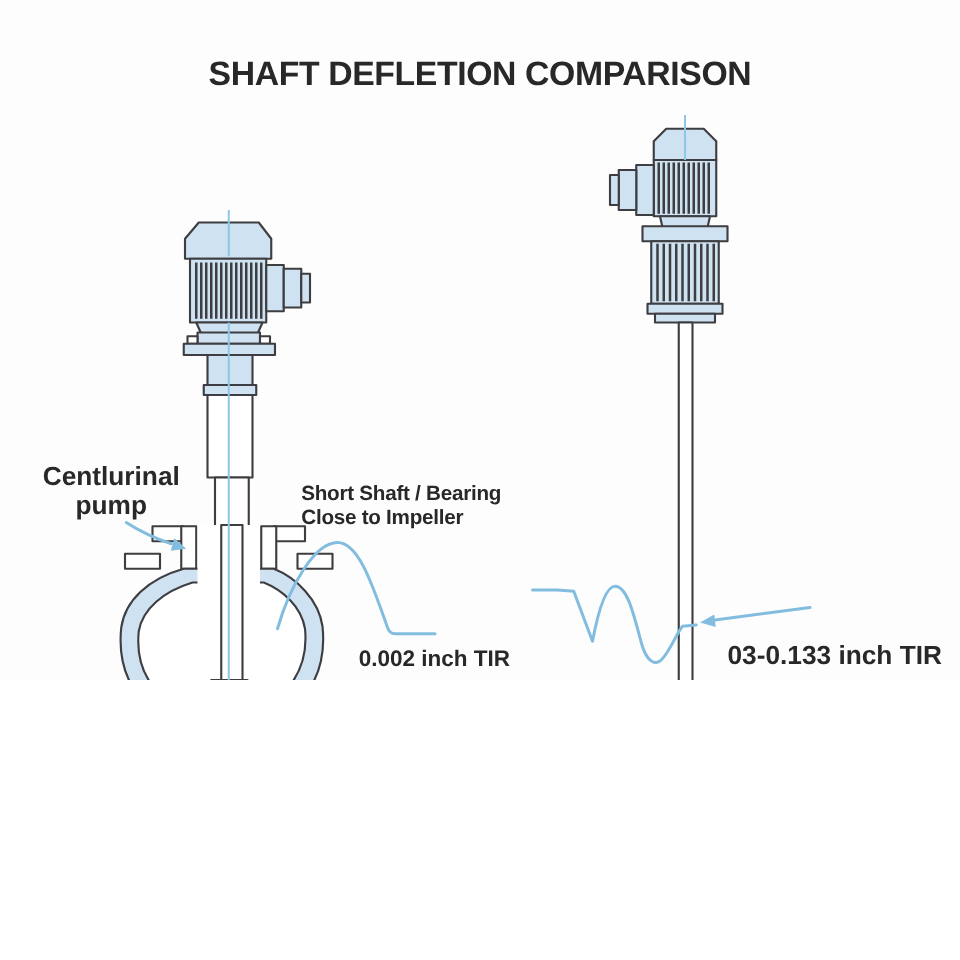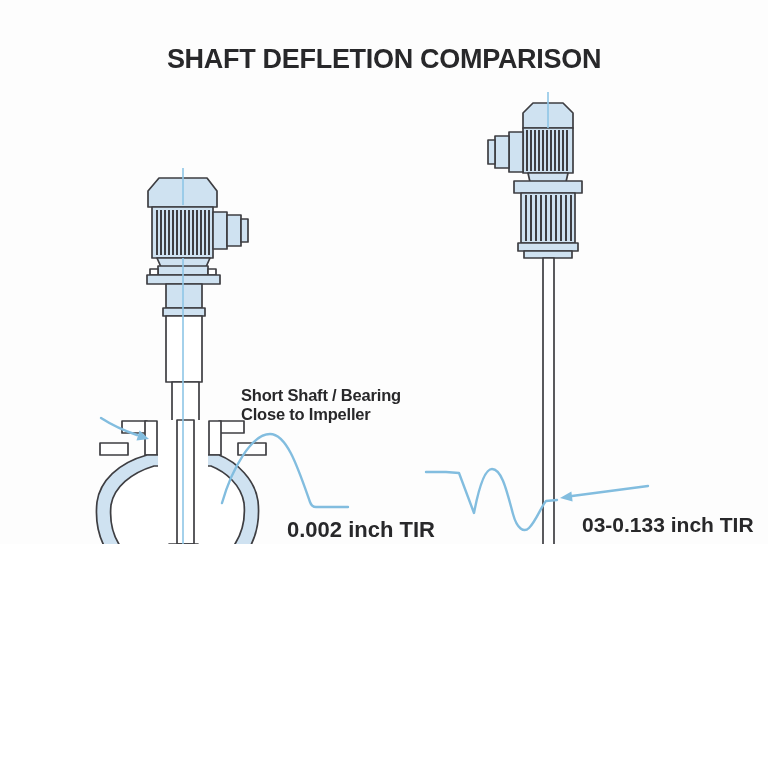--- a/index.html
+++ b/index.html
@@ -5,21 +5,21 @@
   html,body{margin:0;padding:0;background:#fff;}
   .canvas{
     position:relative;width:768px;height:544px;background:var(--background,#fff);
     font-family:"Liberation Sans",sans-serif;overflow:hidden;
   }
   svg{position:absolute;left:0;top:0;}
   .lbl{position:absolute;color:var(--text,#28282a);font-weight:bold;white-space:pre-line;line-height:1.18;}
   .title{left:0;right:0;top:44px;text-align:center;font-size:27px;letter-spacing:-.3px;}
   .pump-label{left:8px;top:370px;width:162px;text-align:center;font-size:21px;line-height:1.1;}
   .short-label{left:241px;top:386px;font-size:16.5px;letter-spacing:-.2px;}
-  .tir-left{left:287px;top:517px;font-size:22px;}
+  .tir-left{left:287px;top:517px;font-size:18px;}
   .long-label{left:574px;top:448px;font-size:16.5px;letter-spacing:-.2px;}
   .tir-right{left:582px;top:513px;font-size:21px;}
 
   .s1{fill:var(--fill-blue);stroke:var(--outline);stroke-width:1.7;stroke-linejoin:round;}
   .s2{fill:#fff;stroke:var(--outline);stroke-width:1.7;stroke-linejoin:round;}
   .ln{stroke:var(--outline);stroke-width:1.7;fill:none;stroke-linejoin:round;}
   .thin{stroke:var(--outline);stroke-width:1.2;fill:none;}
   .fin{stroke:var(--outline);stroke-width:2;fill:none;}
   .acc{stroke:var(--accent-blue);stroke-width:2.4;fill:none;stroke-linecap:round;stroke-linejoin:round;}
   .cl{stroke:var(--centerline-blue);stroke-width:1.6;fill:none;}
@@ -153,18 +153,20 @@
       <path class="cl" d="M548,92 V128"></path>
 
       <path class="acc" d="M426,472 L446,472 L459,473 L474,513 C478,492 484,469 492,469 C502,469 507,492 513,514 C517,529 524,533 529,528 C536,521 541,507 546,501 L557,500"></path>
 
       <path class="acc" d="M648,486 L572,496"></path>
       <polygon class="ahead" points="560,498 571.4,491.5 572.6,501.5"></polygon>
     </g>
   </svg>
 
   <div class="lbl title">SHAFT DEFLETION COMPARISON</div>
+  <div class="lbl pump-label">Centlurinal
+pump</div>
   <div class="lbl short-label">Short Shaft / Bearing
 Close to Impeller</div>
   <div class="lbl tir-left">0.002 inch TIR</div>
   <div class="lbl tir-right">03-0.133 inch TIR</div>
 
 </div>
 
 </body></html>

